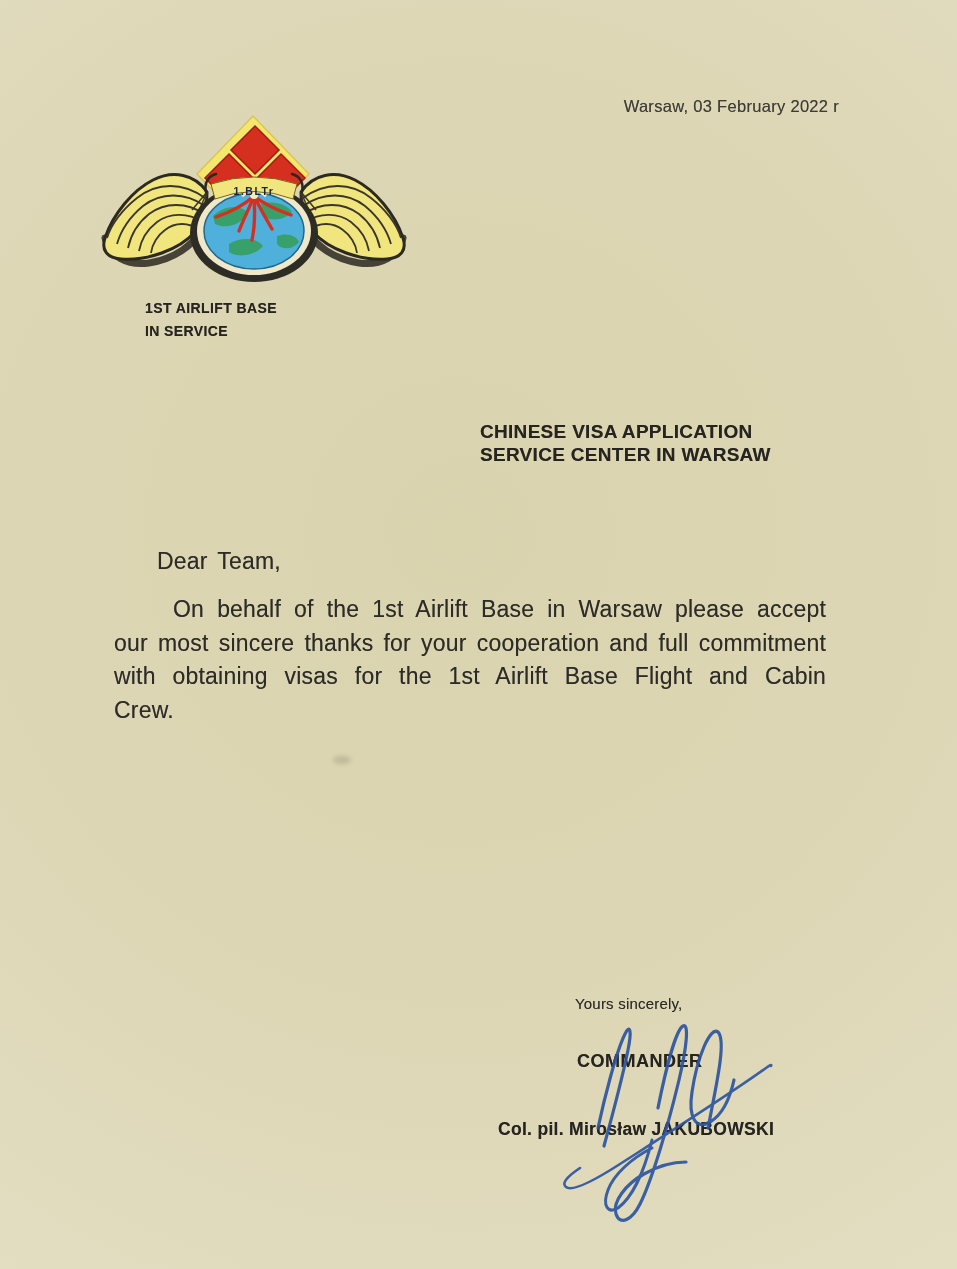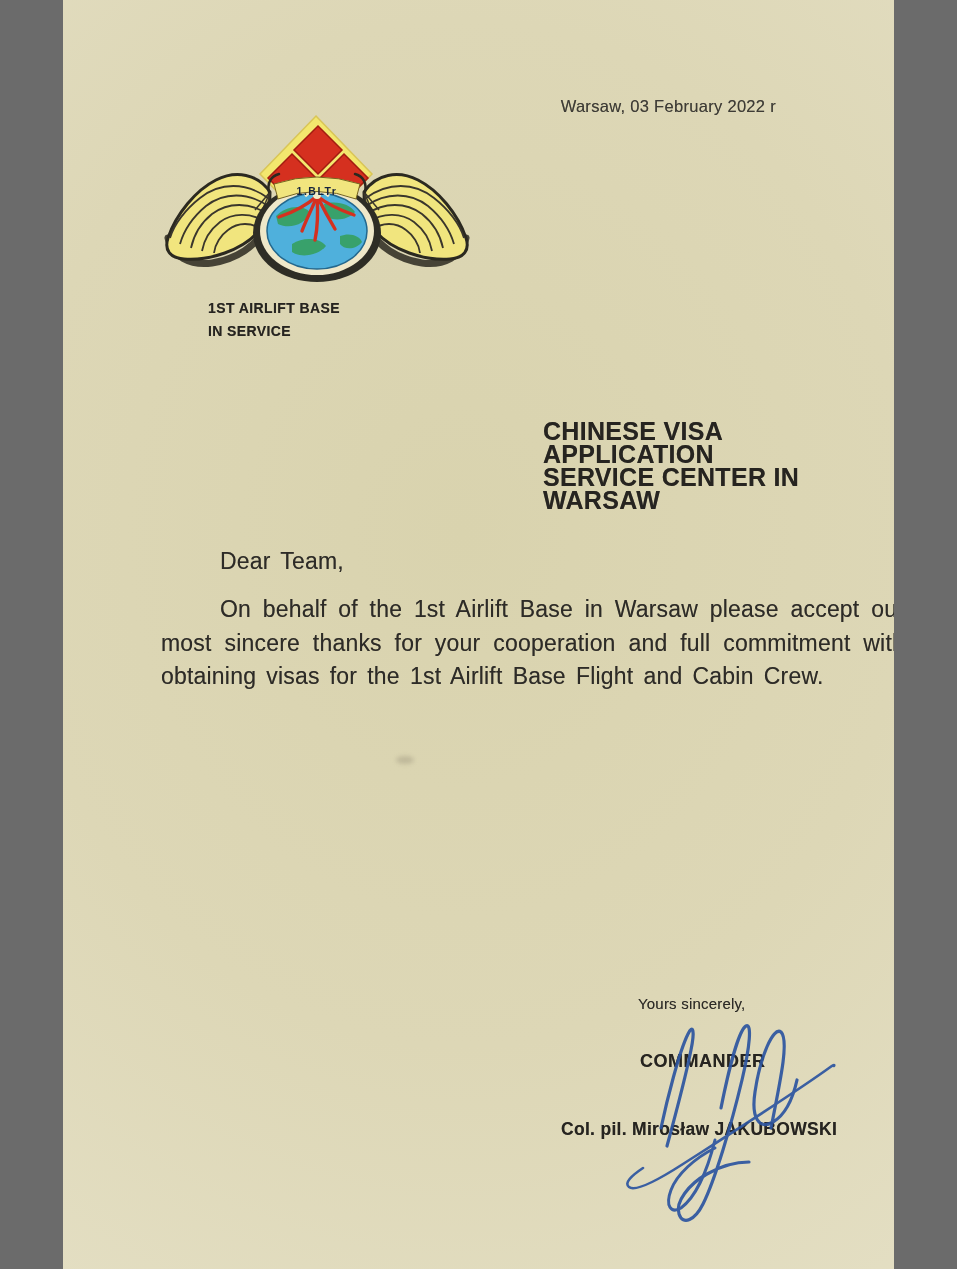--- a/index.html
+++ b/index.html
@@ -1,47 +1,47 @@
 <!DOCTYPE html>
 <html><head>
 <meta charset="utf-8">
 <style>
   html,body { margin:0; padding:0; }
   body { background:#6b6b6b; font-family:"Liberation Sans", sans-serif; }
   .page {
-    position:relative; width:831px; height:1269px; margin:0 auto; overflow:hidden;
+    position:relative; width:957px; height:1269px; margin:0 auto; overflow:hidden;
     background: radial-gradient(ellipse 120% 90% at 48% 42%,
                 #d9d3ae 0%, #ddd7b6 45%, #e4dfc4 82%, #eae5cf 100%);
   }
   .date {
     position:absolute; top:97px; right:118px;
     font-size:16.5px; color:#3e3c36; letter-spacing:.3px;
     text-shadow:0 0 .6px rgba(45,43,39,.5);
   }
   .emblem { position:absolute; left:95px; top:112px; width:320px; height:175px; }
   .letterhead {
     position:absolute; left:145px; top:297px;
     font-size:14px; font-weight:bold; color:#262420;
     line-height:22.5px; letter-spacing:.4px;
     text-shadow:0 0 .6px rgba(38,36,32,.5);
   }
   .recipient {
     position:absolute; left:480px; top:420px;
-    font-size:25px; font-weight:bold; color:#262420;
+    font-size:19px; font-weight:bold; color:#262420;
     line-height:23px; letter-spacing:.3px;
     text-shadow:0 0 .6px rgba(38,36,32,.5);
   }
   .body-text {
     position:absolute; left:98px; top:545px; width:744px;
     font-size:23px; color:#2d2b27; line-height:33.8px;
     letter-spacing:.2px; word-spacing:3.5px;
     text-shadow:0 0 .6px rgba(45,43,39,.45);
   }
   .salutation { text-indent:59px; }
-  .para { margin:0; text-align:justify; text-indent:59px; }
+  .para { margin:16px; text-align:justify; text-indent:59px; }
   .para.first { margin-top:14px; }
   .valediction {
     position:absolute; left:575px; top:995px;
     font-size:15px; color:#2d2b27; letter-spacing:.2px;
     text-shadow:0 0 .6px rgba(45,43,39,.45);
   }
   .commander {
     position:absolute; left:577px; top:1051px;
     font-size:18px; font-weight:bold; color:#262420; letter-spacing:.5px;
     text-shadow:0 0 .6px rgba(38,36,32,.5);

